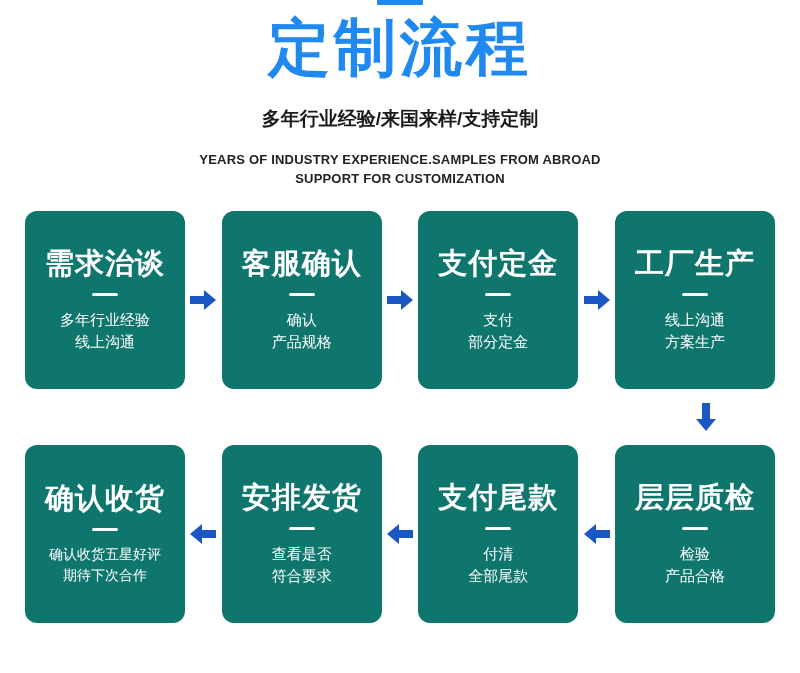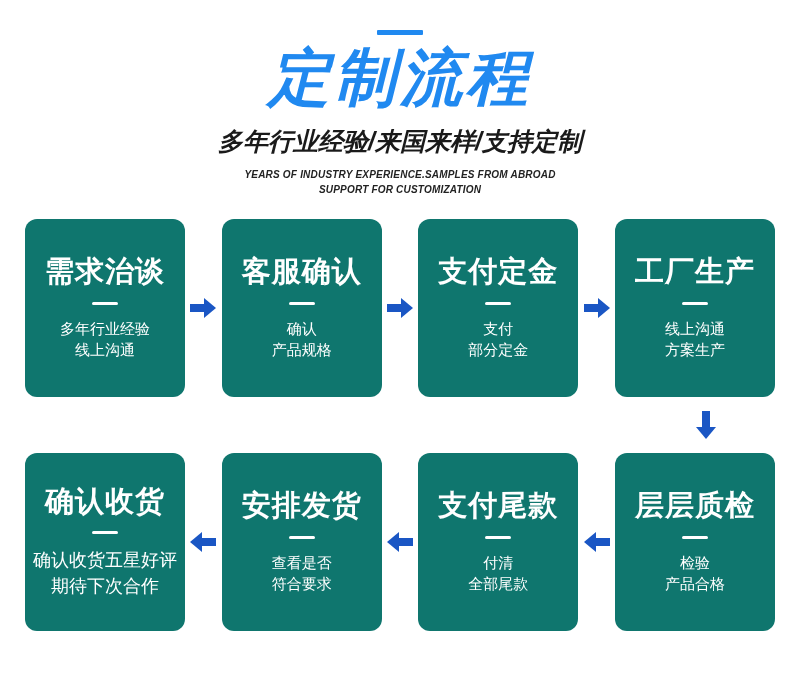--- a/index.html
+++ b/index.html
@@ -11,51 +11,49 @@
     height: 673px;
     background: #ffffff;
     font-family: "Liberation Sans", "DejaVu Sans", sans-serif;
     overflow: hidden;
     position: relative;
   }
 
   
   .header {
     width: 100%;
-    padding-top: 30px;
     text-align: center;
     box-sizing: border-box;
-    font-style: italic;
   }
   .accent-bar {
     width: 46px;
     height: 5px;
     background: #2089f0;
     margin: 0 auto 10px auto;
     border-radius: 1px;
   }
   .main-title {
     font-size: 62px;
     font-weight: bold;
     color: #2089f0;
     letter-spacing: 4px;
     line-height: 1.05;
     margin: 0;
   }
   .sub-title {
-    margin-top: 16px;
-    font-size: 25px;
+    margin-top: 28px;
+    font-size: 19px;
     font-weight: bold;
     color: #1a1a1a;
     letter-spacing: 0px;
     line-height: 1.2;
   }
   .eng-title {
-    margin-top: 12px;
-    font-size: 10px;
+    margin-top: 20px;
+    font-size: 13px;
     font-weight: bold;
     color: #222222;
     line-height: 1.45;
     letter-spacing: 0.2px;
   }
 
   
   .flow {
     position: relative;
     margin-top: 22px;
@@ -97,21 +95,21 @@
     margin: 13px 0 13px 0;
     border-radius: 2px;
   }
   .card-desc {
     font-size: 15px;
     line-height: 1.45;
     text-align: center;
     font-weight: normal;
     white-space: nowrap;
   }
-  .card-desc.small { font-size: 18px; }
+  .card-desc.small { font-size: 14px; }
 
   
   .arrow-h {
     flex: 1 1 auto;
     display: flex;
     align-items: center;
     justify-content: center;
   }
   .arrow-right, .arrow-left {
     width: 26px;

